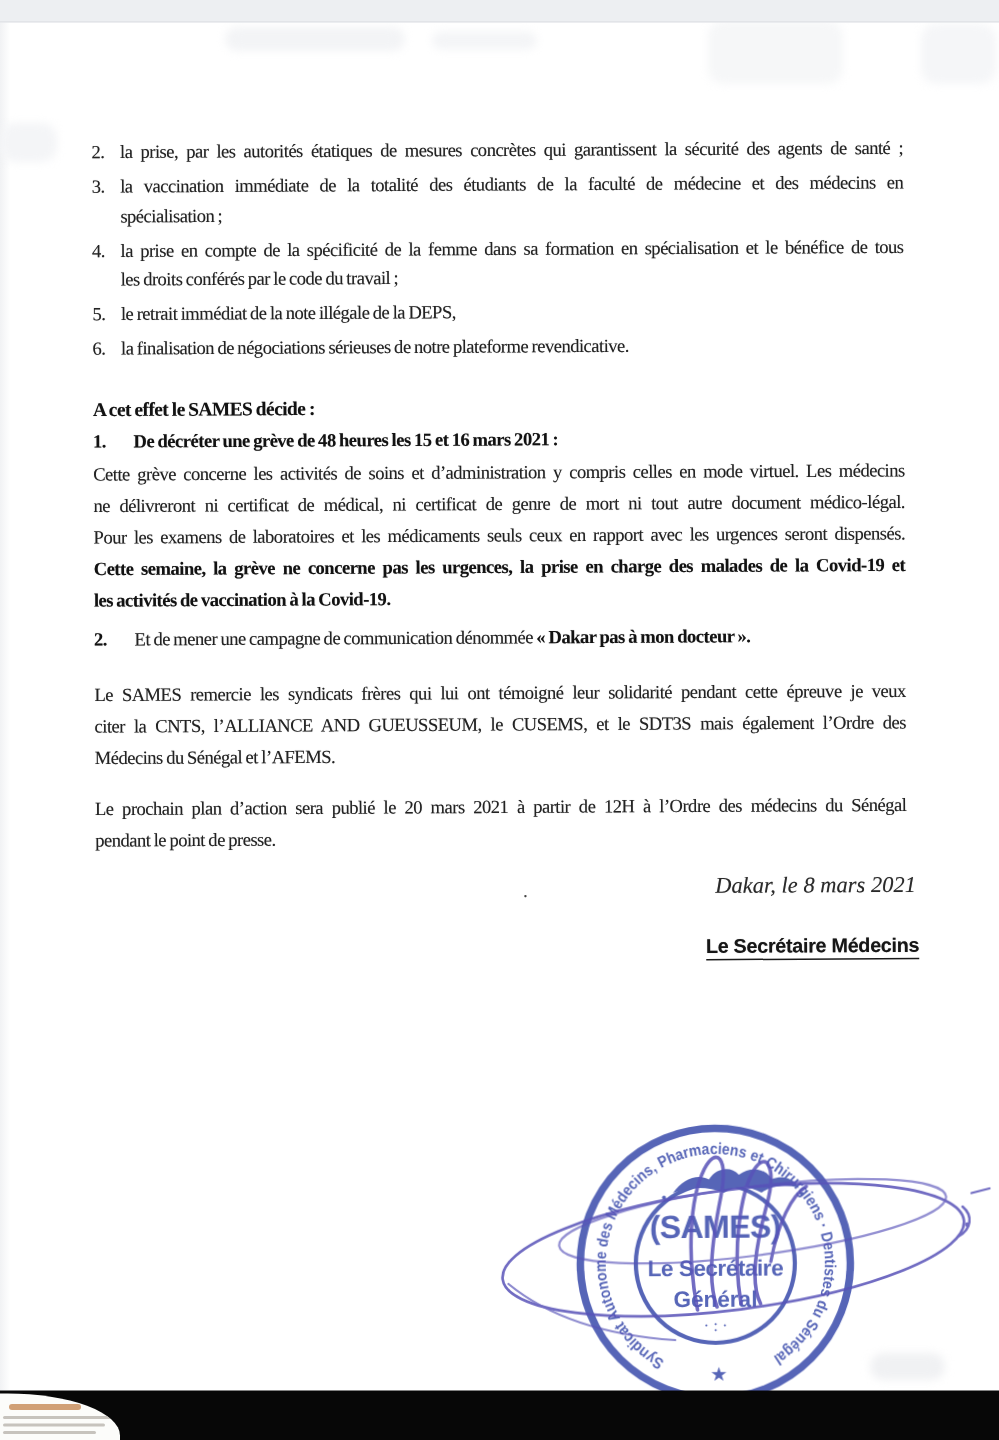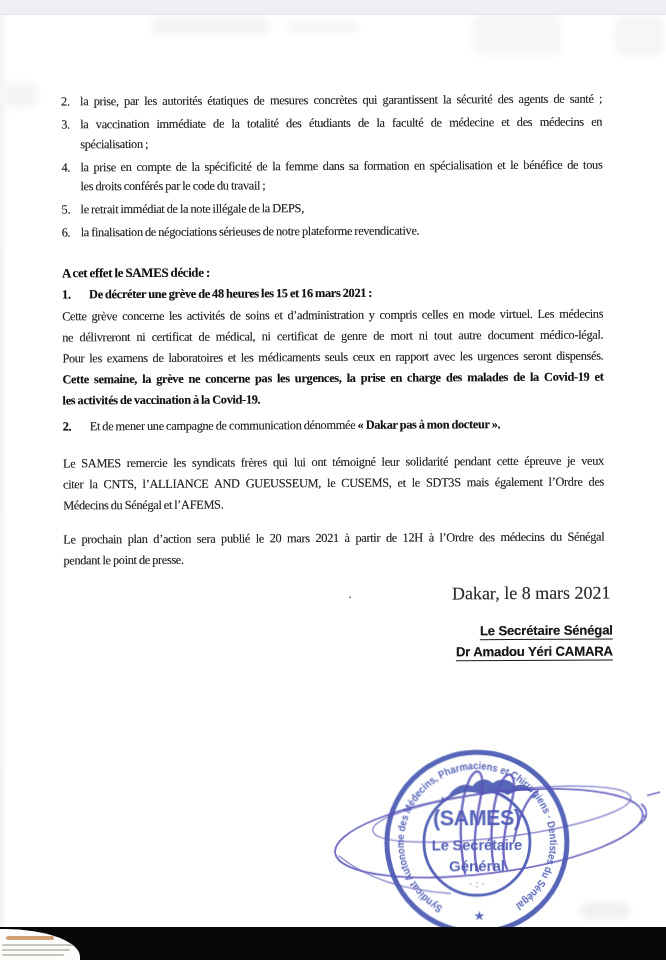--- a/index.html
+++ b/index.html
@@ -16,21 +16,21 @@
   .tline { text-align:left; }
   .jline { text-align:justify; text-align-last:justify; }
   .demands { line-height:19.5px; }
   .demand { display:flex; margin-bottom:3.5px; }
   .dnum { width:19px; flex:none; }
   .dtext { flex:1; min-width:0; }
   .b, .bold { font-weight:700; color:#121212; }
   .heading { font-weight:700; color:#121212; font-size:12.9px; }
   .decision { display:flex; }
   .decision .dnum2 { width:27px; flex:none; font-weight:700; color:#121212; }
-  .dateline { position:absolute; right:56px; top:584px; font-size:18px;
+  .dateline { position:absolute; right:56px; top:584px; font-style:italic; font-size:15px;
               color:#2a2a2a; text-shadow:0 0 .5px rgba(45,45,45,.4);text-align:right; }
   .straydot { position:absolute; left:348px; top:586px; font-size:13px; color:#444; }
   .sigblock { position:absolute; right:54px; top:624px; text-align:right;
               font-family:"Liberation Sans", sans-serif; font-weight:700; font-size:13.2px;
               color:#161616; letter-spacing:-0.2px; text-shadow:0 0 .5px rgba(30,30,30,.5); }
   .sigline { display:block; margin-bottom:4px; }
   .sigline > span { display:inline-block; border-bottom:1.6px solid #1a1a1a; padding-bottom:1px; line-height:15px; }
   .stamp-svg { position:absolute; left:310px; top:735px; width:356px; height:212px; z-index:2; }
   .blackbar { position:absolute; left:0; top:927px; width:666px; height:33px; background:#070707; z-index:6; }
   .notch { position:absolute; left:0; top:929px; width:80px; height:31px; background:#fcfcfa;
@@ -123,22 +123,21 @@
         <div class="tline">Médecins du Sénégal et l’AFEMS.</div>
       </div>
     <div class="textblock" style="top:528px;">
         <div class="tline jline">Le prochain plan d’action sera publié le 20 mars 2021 à partir de 12H à l’Ordre des médecins du Sénégal</div>
         <div class="tline">pendant le point de presse.</div>
       </div>
 
     <div class="straydot">.</div>
     <div class="dateline">Dakar, le 8 mars 2021</div>
     <div class="sigblock">
-      <span class="sigline"><span>Le Secrétaire Sénégal</span></span>
-      <span class="sigline"><span>Dr Amadou Yéri CAMARA</span></span>
+      <span class="sigline"><span>Le Secrétaire Médecins</span></span>
     </div>
 
     <svg class="stamp-svg" viewBox="310 735 356 212">
       <defs>
           <filter id="ink" x="-5%" y="-5%" width="110%" height="110%">
             <feGaussianBlur stdDeviation="0.38"></feGaussianBlur>
           </filter>
         </defs>
       <g filter="url(#ink)">
         <g opacity="0.88">

